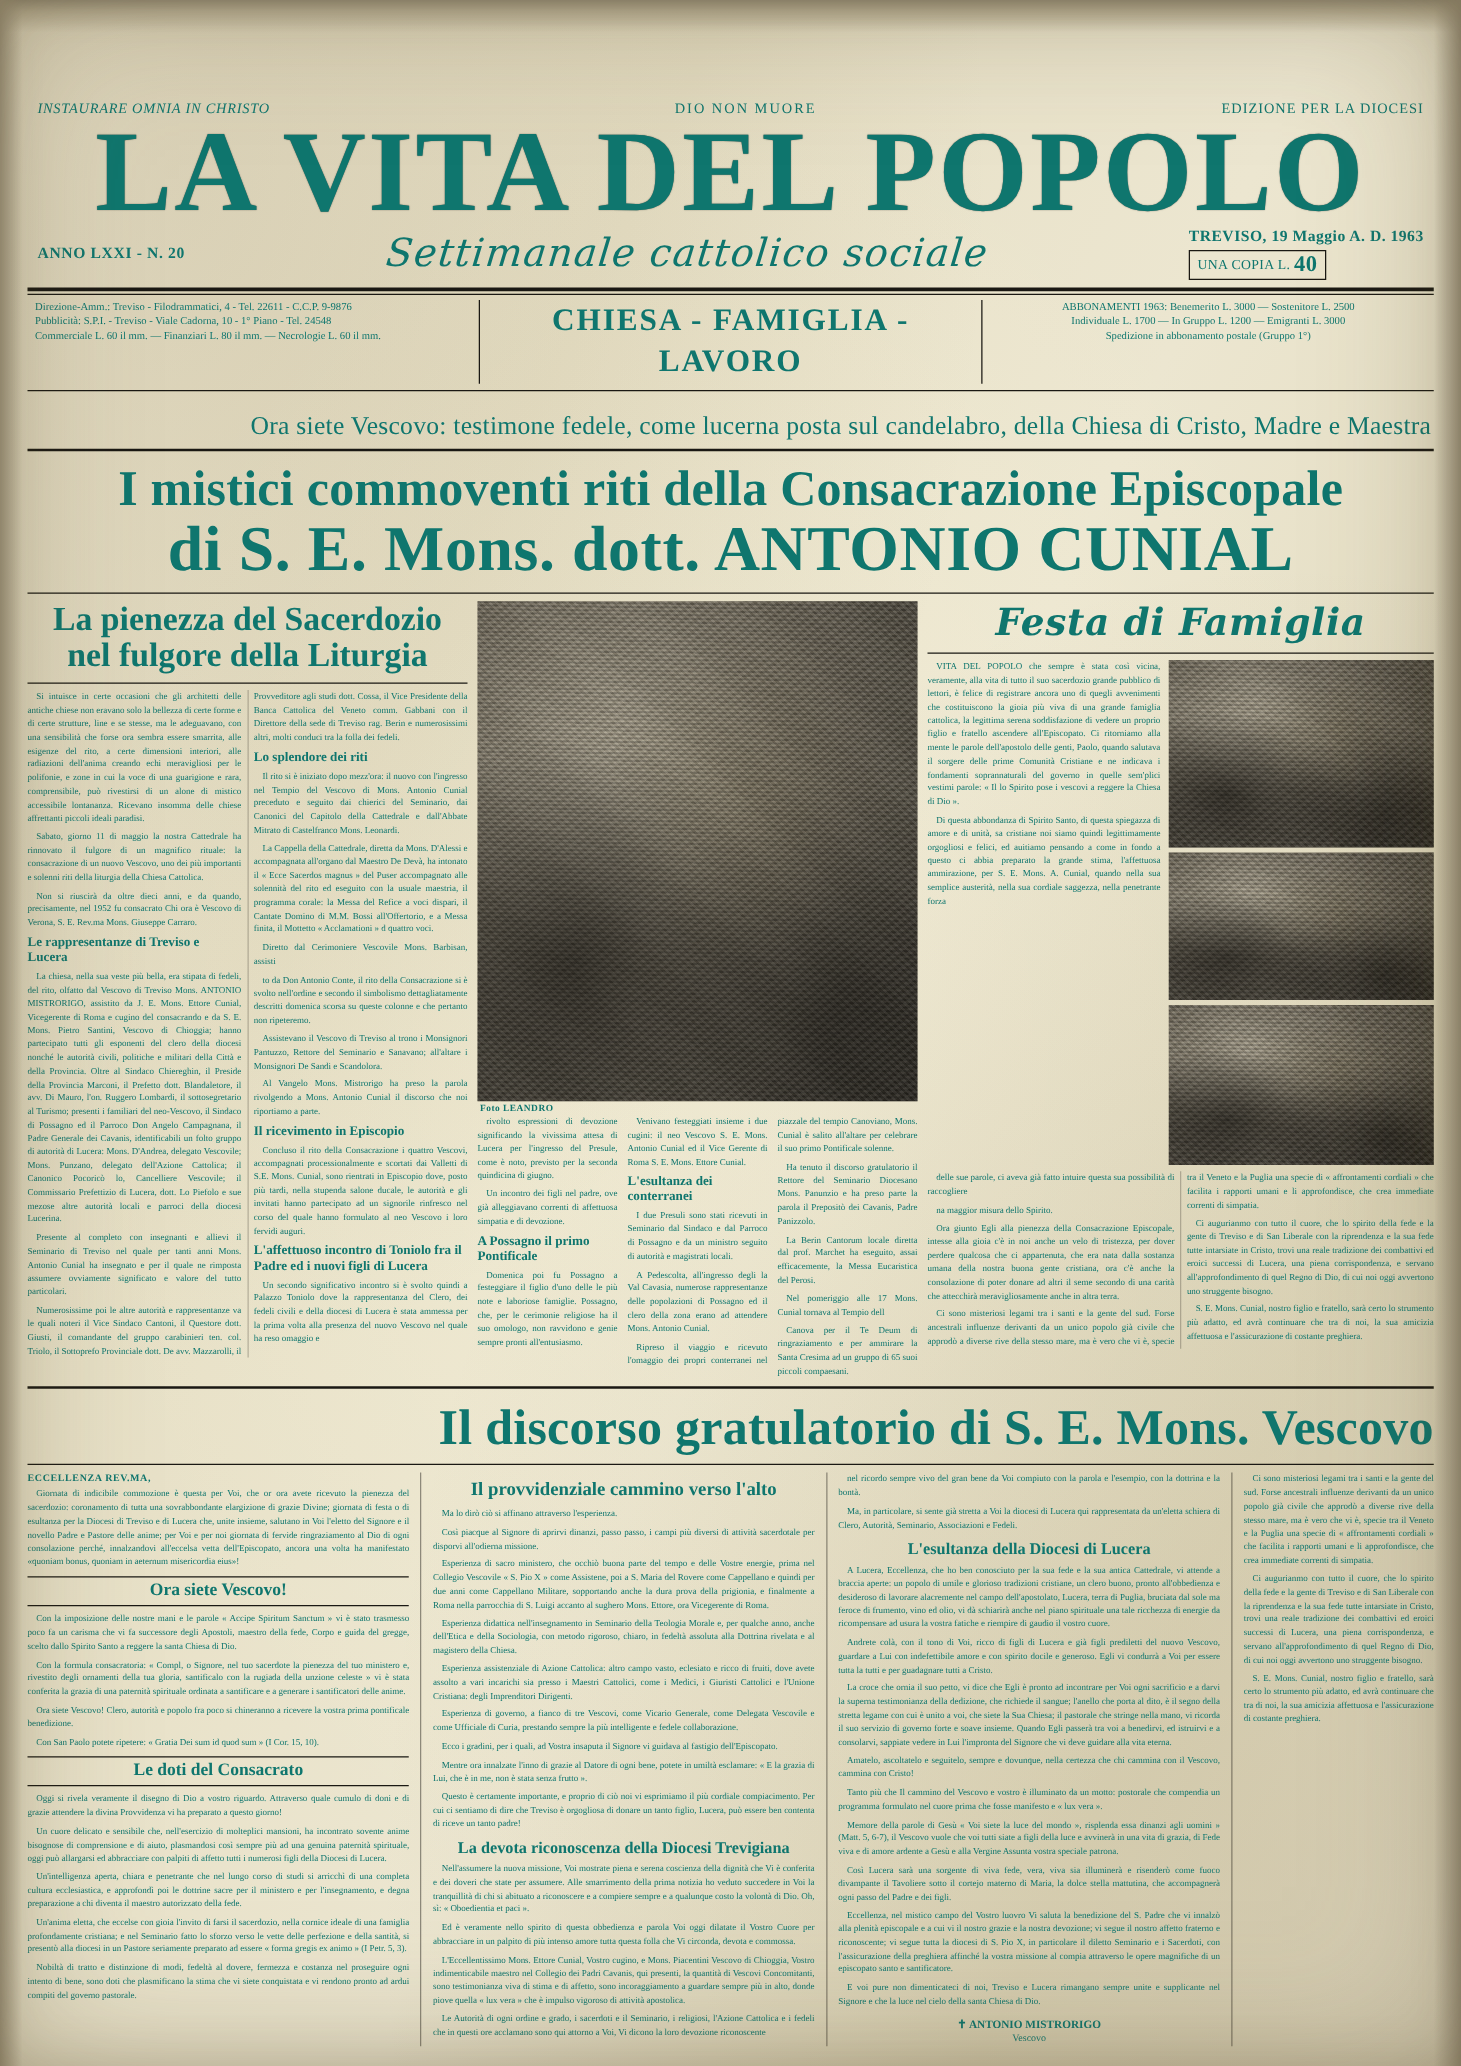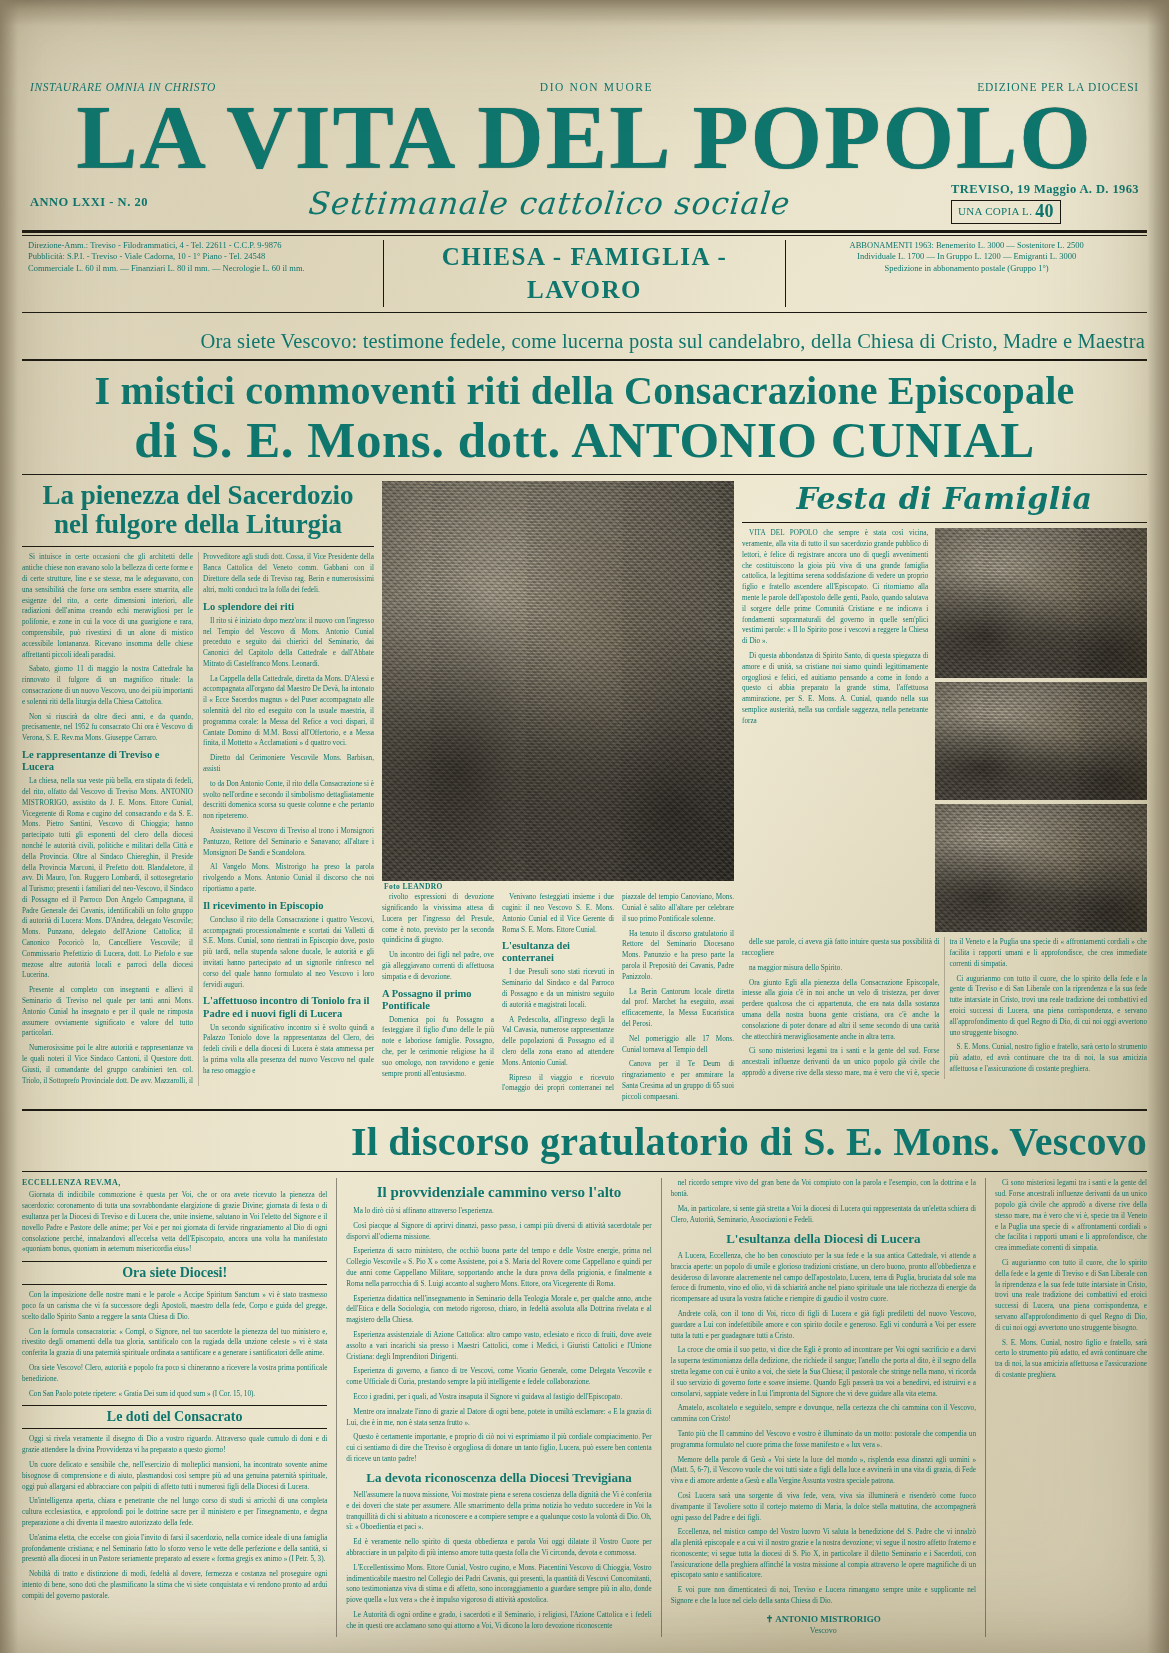--- a/index.html
+++ b/index.html
@@ -429,21 +429,21 @@
 
     <div class="lower-title">Il discorso gratulatorio di S. E. Mons. Vescovo</div>
 
     <div class="lower-cols">
 
       <div class="lcol">
         <div class="excellenza">ECCELLENZA REV.MA,</div>
         <div class="bodytext">
           <p>Giornata di indicibile commozione è questa per Voi, che or ora avete ricevuto la pienezza del sacerdozio: coronamento di tutta una sovrabbondante elargizione di grazie Divine; giornata di festa o di esultanza per la Diocesi di Treviso e di Lucera che, unite insieme, salutano in Voi l'eletto del Signore e il novello Padre e Pastore delle anime; per Voi e per noi giornata di fervide ringraziamento al Dio di ogni consolazione perché, innalzandovi all'eccelsa vetta dell'Episcopato, ancora una volta ha manifestato «quoniam bonus, quoniam in aeternum misericordia eius»!</p>
         </div>
-        <div class="boxhead">Ora siete Diocesi!</div>
+        <div class="boxhead">Ora siete Vescovo!</div>
         <div class="bodytext">
           <p>Con la imposizione delle nostre mani e le parole « Accipe Spiritum Sanctum » vi è stato trasmesso poco fa un carisma che vi fa successore degli Apostoli, maestro della fede, Corpo e guida del gregge, scelto dallo Spirito Santo a reggere la santa Chiesa di Dio.</p>
           <p>Con la formula consacratoria: « Compl, o Signore, nel tuo sacerdote la pienezza del tuo ministero e, rivestito degli ornamenti della tua gloria, santificalo con la rugiada della unzione celeste » vi è stata conferita la grazia di una paternità spirituale ordinata a santificare e a generare i santificatori delle anime.</p>
           <p>Ora siete Vescovo! Clero, autorità e popolo fra poco si chineranno a ricevere la vostra prima pontificale benedizione.</p>
           <p>Con San Paolo potete ripetere: « Gratia Dei sum id quod sum » (I Cor. 15, 10).</p>
         </div>
         <div class="boxhead">Le doti del Consacrato</div>
         <div class="bodytext">
           <p>Oggi si rivela veramente il disegno di Dio a vostro riguardo. Attraverso quale cumulo di doni e di grazie attendere la divina Provvidenza vi ha preparato a questo giorno!</p>
           <p>Un cuore delicato e sensibile che, nell'esercizio di molteplici mansioni, ha incontrato sovente anime bisognose di comprensione e di aiuto, plasmandosi così sempre più ad una genuina paternità spirituale, oggi può allargarsi ed abbracciare con palpiti di affetto tutti i numerosi figli della Diocesi di Lucera.</p>

